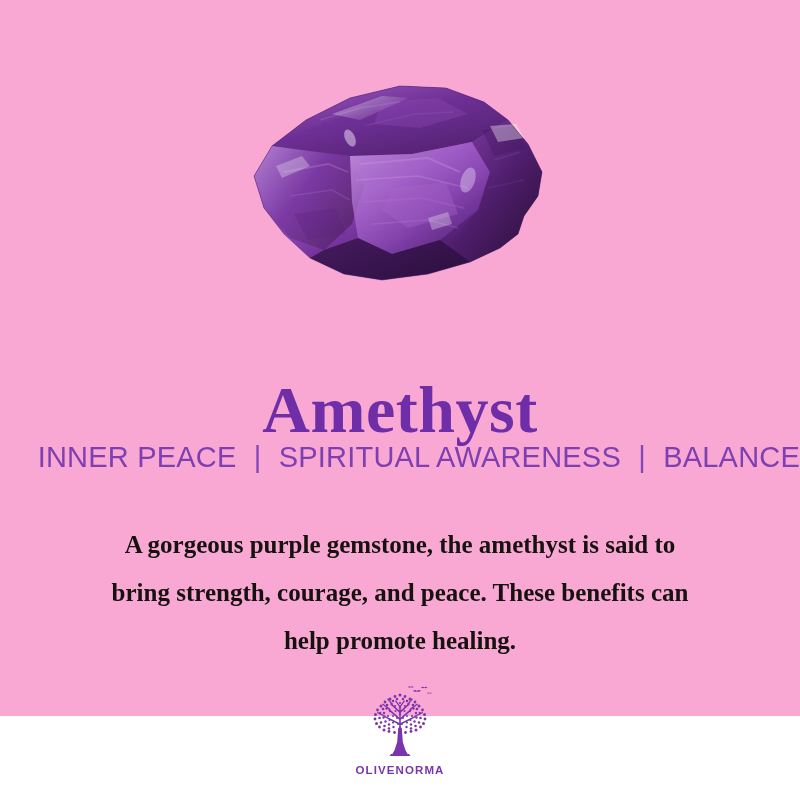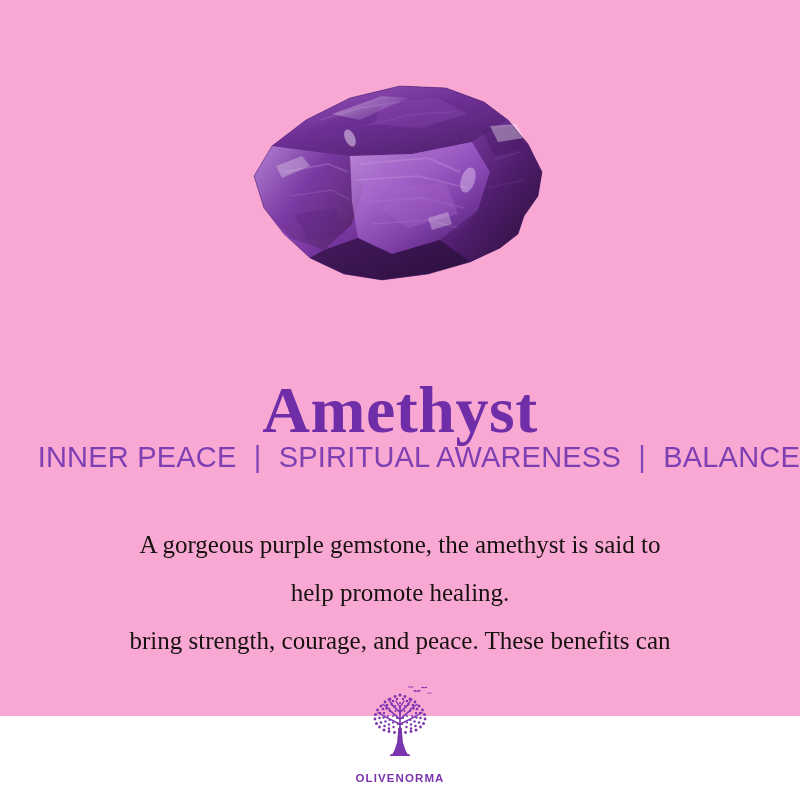--- a/index.html
+++ b/index.html
@@ -85,21 +85,21 @@
 
   
   .body-copy {
     position: absolute;
     left: 50px;
     top: 496px;
     width: 700px;
     text-align: center;
     font-family: "Liberation Serif", "DejaVu Serif", serif;
     font-size: 25px;
-    font-weight: 400;
+    font-weight: 700;
     line-height: 48px;
     color: #16120f;
   }
   .body-copy .ln {
     display: block;
     white-space: nowrap;
   }
 
   
   .brand {
@@ -110,21 +110,21 @@
     display: flex;
     flex-direction: column;
     align-items: center;
   }
   .brand-mark {
     width: 86px;
     height: 78px;
     display: block;
   }
   .brand-name {
-    margin-top: 10px;
+    margin-top: 2px;
     font-family: "Liberation Sans", "DejaVu Sans", sans-serif;
     font-size: 11.5px;
     font-weight: 700;
     letter-spacing: 1.1px;
     color: #7a34ae;
     text-align: center;
   }
 </style>
 </head>
 <body>
@@ -228,22 +228,22 @@
   <div class="subtitle">
     <span class="kw">INNER PEACE</span>
     <span class="sep">|</span>
     <span class="kw">SPIRITUAL AWARENESS</span>
     <span class="sep">|</span>
     <span class="kw">BALANCE</span>
   </div>
 
   <p class="body-copy">
     <span class="ln">A gorgeous purple gemstone, the amethyst is said to</span>
+    <span class="ln">bring strength, courage, and peace. These benefits can</span>
     <span class="ln">help promote healing.</span>
-    <span class="ln">bring strength, courage, and peace. These benefits can</span>
   </p>
 
   <div class="brand">
     <svg class="brand-mark" viewBox="0 0 86 78">
       <g fill="#7a34ae">
 
         <path d="M41.2 44 L40.2 58 L37.6 66 L35.2 70.5 L50.8 70.5 L48.4 66 L45.8 58 L44.8 44 Z"></path>
 
         <path d="M34 70 L52 70 L53.4 72 L32.6 72 Z"></path>
 

